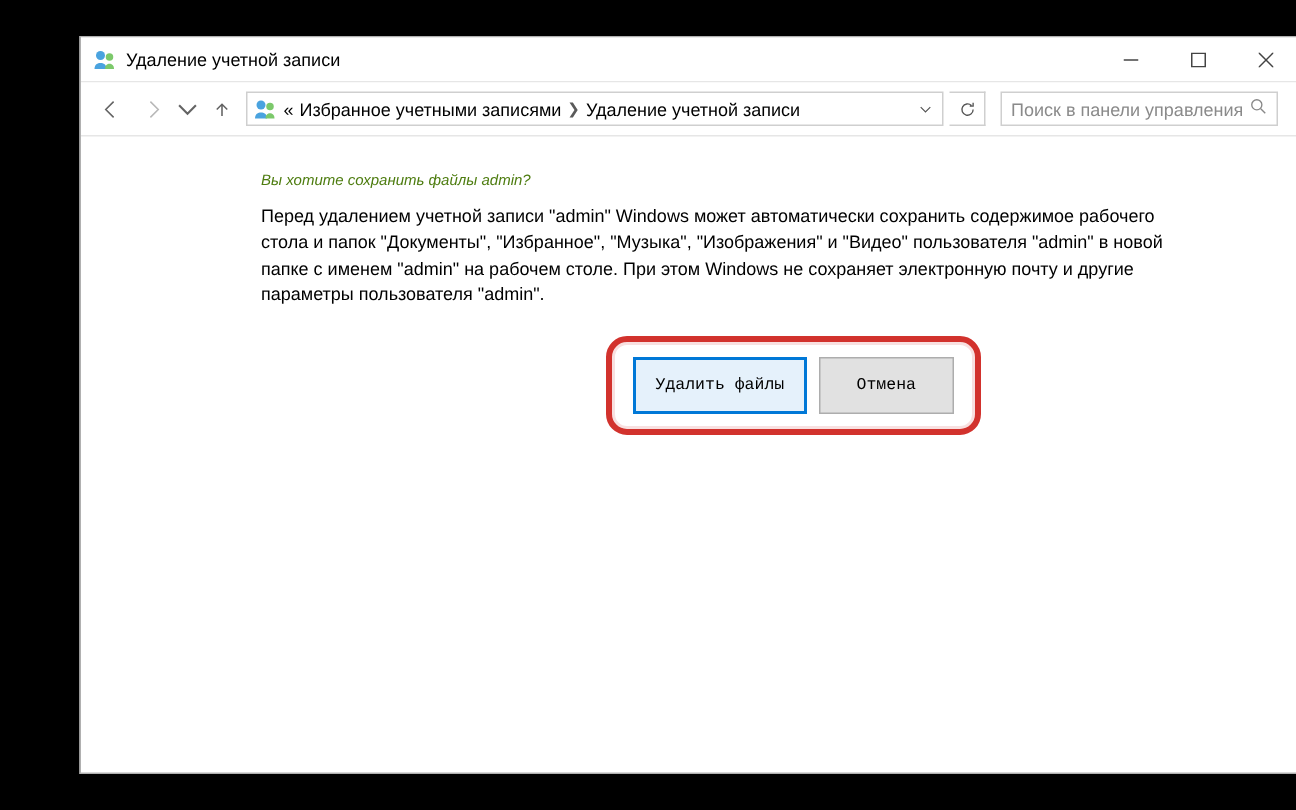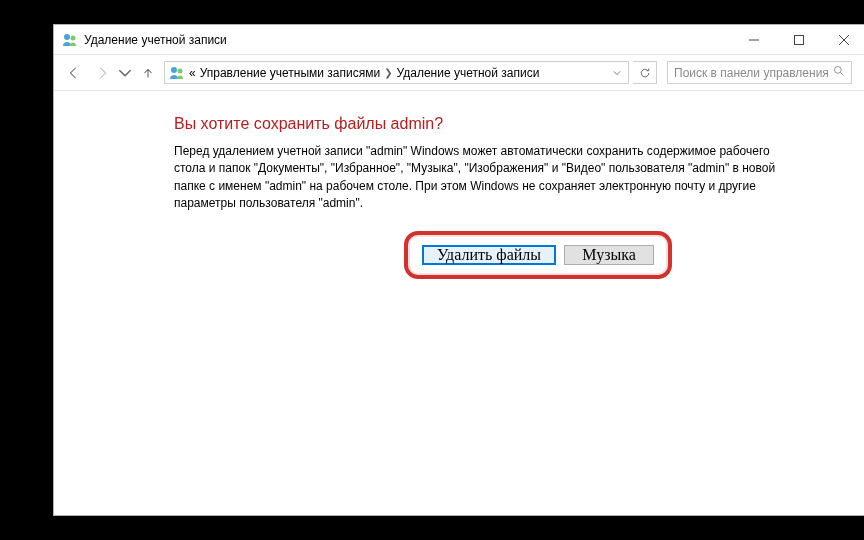--- a/index.html
+++ b/index.html
@@ -120,49 +120,50 @@
   .search input::placeholder { color: #8a8a8a; }
   .search .mag { color: #888; width: 16px; text-align: center; }
   
   .content {
     flex: 1 1 auto;
     padding: 20px 60px 20px 120px;
     position: relative;
     overflow: hidden;
   }
   .heading {
-    color: #b91c1c;
-    font-size: 16px;
+    color: #4d7c0f;
+    font-size: 10px;
     margin: 4px 0 10px 0;
+    font-style: italic;
   }
   .body-text {
     color: #000;
     font-size: 12px;
     line-height: 1.45;
     max-width: 620px;
   }
   
   .btn-callout {
     margin-top: 18px;
     border: 4px solid #d2322d;
     border-radius: 14px;
     padding: 10px 14px;
     display: inline-flex;
     gap: 8px;
     box-shadow: 0 0 0 2px rgba(210,50,45,0.15) inset;
     margin-left: 230px;
   }
   .win-button {
-    height: 20px;
+    height: 38px;
     min-width: 90px;
     padding: 0 14px;
     border: 1px solid #adadad;
     background: #e1e1e1;
-    font-size: 16px;
-    font-family: Liberation Serif, serif;
+    font-size: 11px;
+    font-family: Liberation Mono, monospace;
     color: #000;
     display: inline-flex;
     align-items: center;
     justify-content: center;
     cursor: default;
   }
   .win-button.primary {
     border: 2px solid #0078d7;
     background: #e5f1fb;
     padding: 0 13px;
@@ -227,21 +228,21 @@
     <div class="addr">
       <span class="mini-icon">
         <svg viewBox="0 0 16 16">
           <circle cx="5" cy="5" r="3" fill="#4aa3df"></circle>
           <path d="M1 14c0-3 2-4 4-4s4 1 4 4" fill="#4aa3df"></path>
           <circle cx="11" cy="6" r="2.5" fill="#7cc96b"></circle>
           <path d="M8 14c0-2.5 1.5-3.5 3-3.5s3 1 3 3.5" fill="#7cc96b"></path>
         </svg>
       </span>
       <span class="crumb">«</span>
-      <span class="crumb">Управление учетными записями</span>
+      <span class="crumb">Избранное учетными записями</span>
       <span class="sep">❯</span>
       <span class="crumb">Удаление учетной записи</span>
       <span class="spacer"></span>
       <span class="drop">
         <svg width="8" height="8" viewBox="0 0 10 10">
             <path d="M1 3l4 4 4-4" fill="none" stroke="currentColor" stroke-width="1"></path>
           </svg>
       </span>
     </div>
     <div class="refresh-btn">
@@ -260,17 +261,17 @@
       </span>
     </div>
   </div>
 
   <div class="content">
     <div class="heading">Вы хотите сохранить файлы admin?</div>
     <div class="body-text">Перед удалением учетной записи "admin" Windows может автоматически сохранить содержимое рабочего стола и папок "Документы", "Избранное", "Музыка", "Изображения" и "Видео" пользователя "admin" в новой папке с именем "admin" на рабочем столе. При этом Windows не сохраняет электронную почту и другие параметры пользователя "admin".</div>
 
     <div class="btn-callout">
       <button class="win-button primary">Удалить файлы</button>
-      <button class="win-button">Музыка</button>
+      <button class="win-button">Отмена</button>
     </div>
   </div>
 
 </div>
 
 </body></html>

